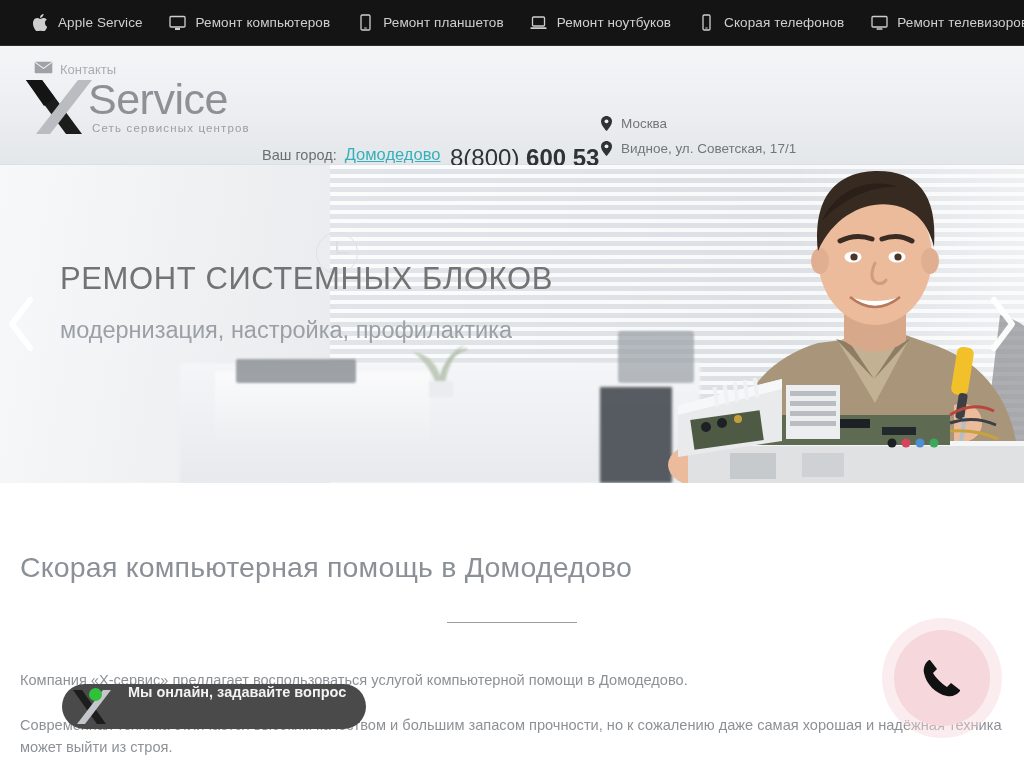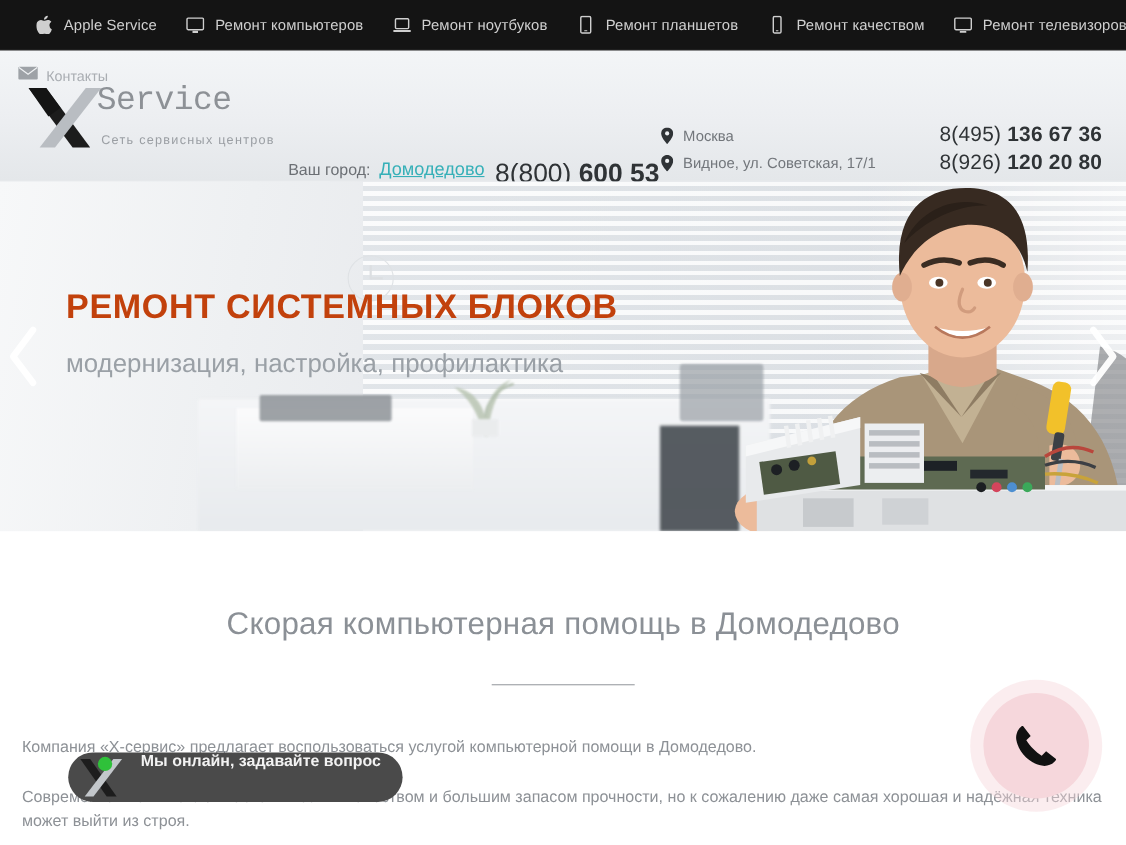--- a/index.html
+++ b/index.html
@@ -39,30 +39,30 @@
 
   
   #header {
     height: 119px;
     background: linear-gradient(to bottom, #f3f5f7 0%, #eceef1 55%, #e4e7ea 100%);
     position: relative;
     border-bottom: 1px solid #dcdfe3;
   }
   #brand { position: absolute; left: 16px; top: 6px; width: 240px; height: 100px; }
   #contacts-link {
-    position: absolute; left: 0; top: 8px;
+    position: absolute; left: 18px; top: 8px;
     display: flex; align-items: center; gap: 7px;
     z-index: 4; cursor: pointer; text-align: center;
   }
   #contacts-link .clabel { color:#a9adb2; font-size: 13px; }
   #logo-x { position: absolute; left: 6px; top: 20px; width: 72px; height: 72px; z-index: 2; }
   #logo-word {
     position: absolute; left: 72px; top: 23px;
-    font-size: 30px; color: #8d9196; letter-spacing: -0.5px;
-    font-family: Liberation Mono, monospace; font-weight: 400;
+    font-size: 43px; color: #8d9196; letter-spacing: -0.5px;
+    font-family: Liberation Sans, sans-serif; font-weight: 400;
     z-index: 3;
   }
   #logo-tag {
     position: absolute; left: 76px; top: 70px;
     font-size: 11.5px; color: #9a9ea3; letter-spacing: 1.15px;
     z-index: 3; white-space: nowrap;
   }
 
   #city-block {
     position: absolute; left: 262px; top: 99px;
@@ -155,38 +155,38 @@
   #win-right {
     position:absolute; right:0; top:0; width:240px; height:318px;
     background: linear-gradient(to left, rgba(255,255,255,.55), rgba(255,255,255,0));
   }
 
   
   #tech { position: absolute; left: 430px; bottom: 0; width: 594px; height: 318px; }
 
   #hero-text { position: absolute; left: 60px; top: 96px; z-index: 6; }
   #hero-title {
-    font-size: 31px; color: #c2410c; letter-spacing: .6px;
-    font-weight: 700; white-space: nowrap;
+    font-size: 31px; color: #737373; letter-spacing: .6px;
+    font-weight: 400; white-space: nowrap;
   }
   #hero-sub {
     margin-top: 20px; font-size: 23.5px; color: #9aa0a6;
     font-weight: 400; white-space: nowrap;
   }
   .hero-arrow {
     position:absolute; top: 50%; transform: translateY(-50%);
     width: 40px; height: 64px; z-index: 8; cursor: pointer;
   }
   #arrow-left { left: 2px; }
   #arrow-right { right: 2px; }
 
   
   #main { position: relative; padding: 0 20px; background:#fff; height: 285px; }
   #main-title {
-    text-align: center; font-size: 28.5px; color: #8b9096;
+    font-size: 28.5px; color: #8b9096;
     font-weight: 400; padding-top: 68px; letter-spacing: .2px;
   }
   #divider {
     width: 130px; height: 1px; background: #9b9fa4;
     margin: 38px auto 0 auto;
   }
   .para {
     font-size: 14.6px; color: #8d9196; line-height: 1.55;
     margin-top: 22px; max-width: 985px;
   }
@@ -246,46 +246,46 @@
       <svg width="17" height="16" viewBox="0 0 17 16">
         <rect x="1" y="1.5" width="15" height="10.5" rx="1" fill="none" stroke="#cfcfcf" stroke-width="1.3"></rect>
         <rect x="6" y="13" width="5" height="2" fill="#cfcfcf"></rect>
       </svg>
     </span>
     <span class="nav-label">Ремонт компьютеров</span>
   </div>
 
   <div class="nav-item">
     <span class="nav-ico">
+      <svg width="13" height="17" viewBox="0 0 13 17">
+        <rect x="2" y="1" width="9" height="15" rx="1.2" fill="none" stroke="#cfcfcf" stroke-width="1.3"></rect>
+        <rect x="5" y="13.4" width="3" height="1" rx=".5" fill="#cfcfcf"></rect>
+      </svg>
+    </span>
+    <span class="nav-label">Ремонт планшетов</span>
+  </div>
+
+  <div class="nav-item">
+    <span class="nav-ico">
       <svg width="17" height="16" viewBox="0 0 17 16">
         <rect x="2.5" y="2" width="12" height="9" rx="1" fill="none" stroke="#cfcfcf" stroke-width="1.3"></rect>
         <rect x="0.5" y="12.2" width="16" height="1.8" rx=".6" fill="#cfcfcf"></rect>
       </svg>
     </span>
     <span class="nav-label">Ремонт ноутбуков</span>
-  </div>
-
-  <div class="nav-item">
-    <span class="nav-ico">
-      <svg width="13" height="17" viewBox="0 0 13 17">
-        <rect x="2" y="1" width="9" height="15" rx="1.2" fill="none" stroke="#cfcfcf" stroke-width="1.3"></rect>
-        <rect x="5" y="13.4" width="3" height="1" rx=".5" fill="#cfcfcf"></rect>
-      </svg>
-    </span>
-    <span class="nav-label">Ремонт планшетов</span>
   </div>
 
   <div class="nav-item">
     <span class="nav-ico">
       <svg width="11" height="17" viewBox="0 0 11 17">
         <rect x="2" y="1" width="7" height="15" rx="1.2" fill="none" stroke="#cfcfcf" stroke-width="1.3"></rect>
         <rect x="4.2" y="13.6" width="2.6" height=".9" rx=".45" fill="#cfcfcf"></rect>
       </svg>
     </span>
-    <span class="nav-label">Ремонт качеством</span>
+    <span class="nav-label">Скорая телефонов</span>
   </div>
 
   <div class="nav-item">
     <span class="nav-ico">
       <svg width="17" height="16" viewBox="0 0 17 16">
         <rect x="1" y="1.5" width="15" height="10.5" rx="1" fill="none" stroke="#cfcfcf" stroke-width="1.3"></rect>
         <rect x="5.5" y="13.2" width="6" height="1.6" rx=".5" fill="#cfcfcf"></rect>
       </svg>
     </span>
     <span class="nav-label">Ремонт телевизоров</span>
@@ -340,31 +340,20 @@
     </div>
     <div class="addr-row">
       <svg class="pin" viewBox="0 0 11 15">
         <path d="M5.5 0C2.5 0 0 2.4 0 5.4 0 9.3 5.5 15 5.5 15S11 9.3 11 5.4C11 2.4 8.5 0 5.5 0z" fill="#2f3336"></path>
         <circle cx="5.5" cy="5.3" r="1.9" fill="#eff1f3"></circle>
       </svg>
       <span class="addr-text">с. Растуново, здание KFC</span>
     </div>
   </div>
 
-  <div id="phones">
-    <div class="phone-row">
-      <span>8(495) </span><b>136 67 36</b>
-    </div>
-    <div class="phone-row">
-      <span>8(926) </span><b>120 20 80</b>
-    </div>
-    <div class="phone-row">
-      <span>8(903) </span><b>011 77 78</b>
-    </div>
-  </div>
 </div>
 
 <div id="hero">
   <div id="hero-bg">
     <div id="hero-sky"></div>
     <div id="blinds"></div>
     <div id="wall-left"></div>
     <div id="clock"></div>
     <div id="win-right"></div>
     <div id="desk"></div>

